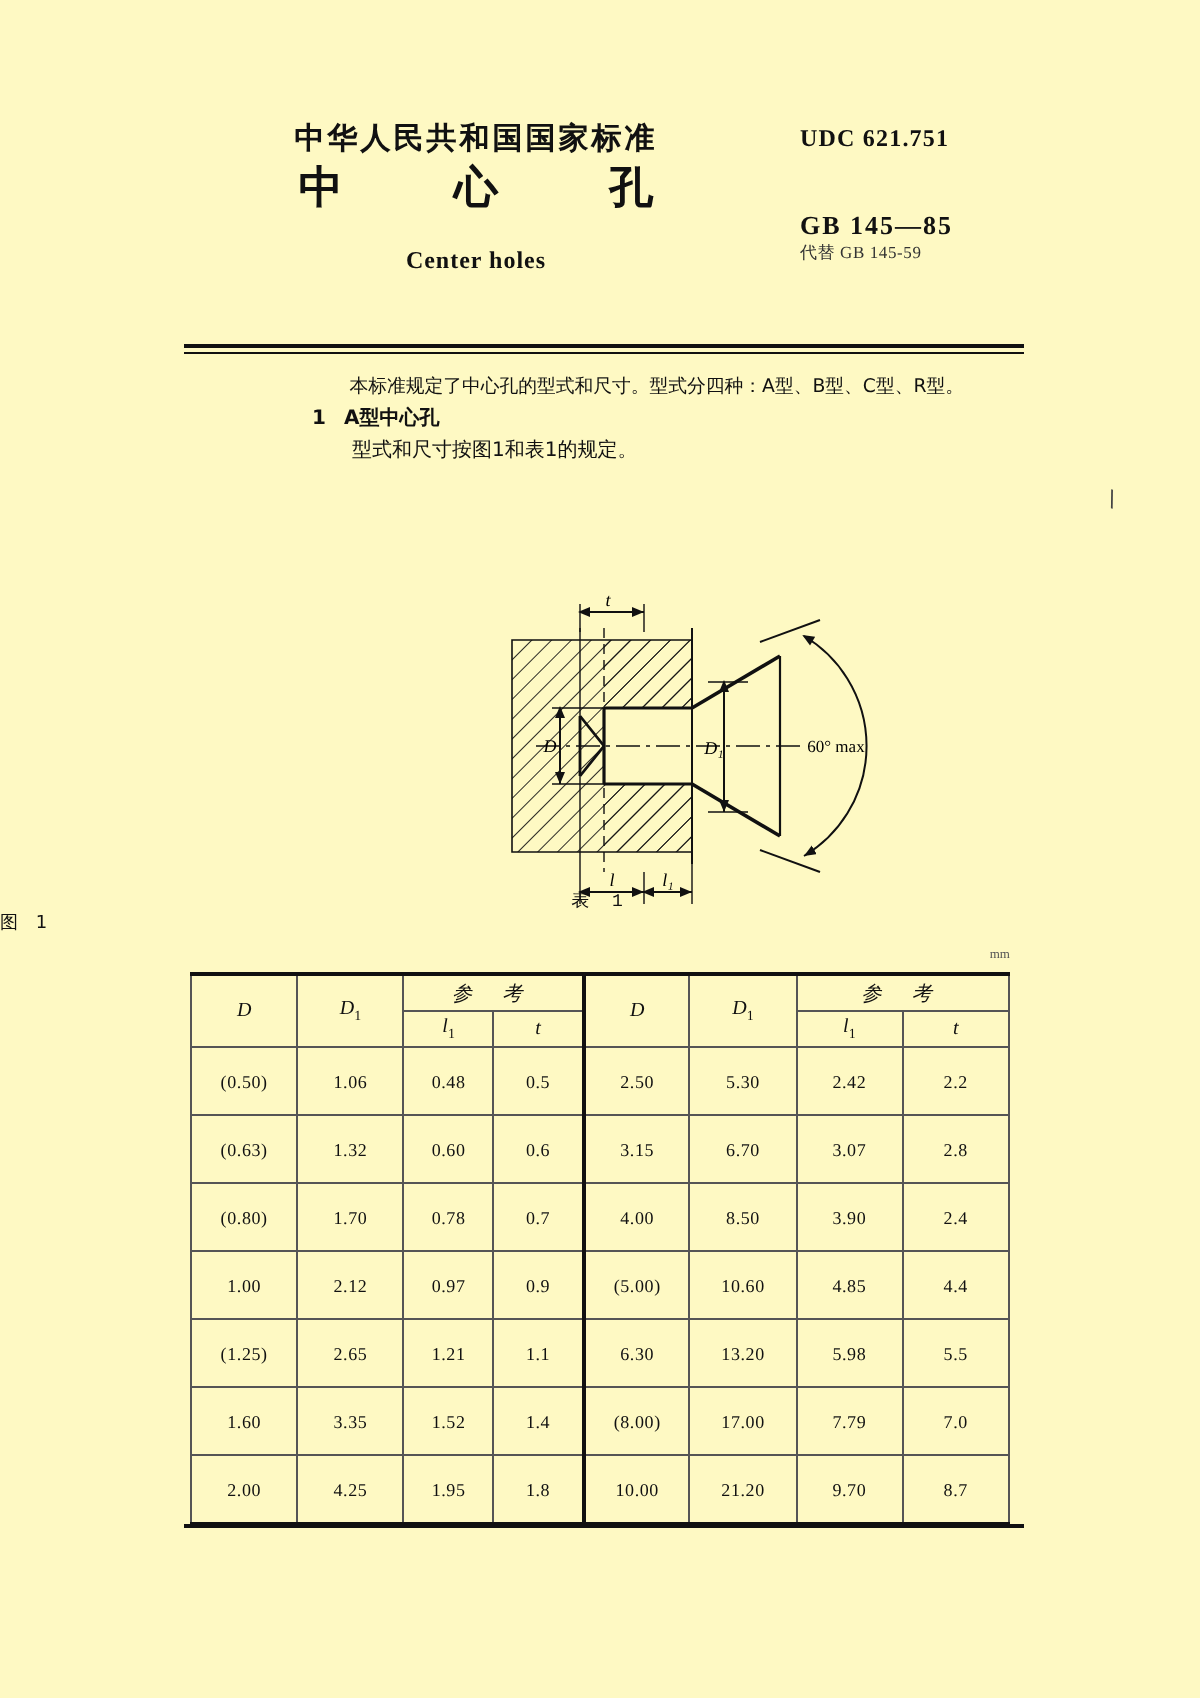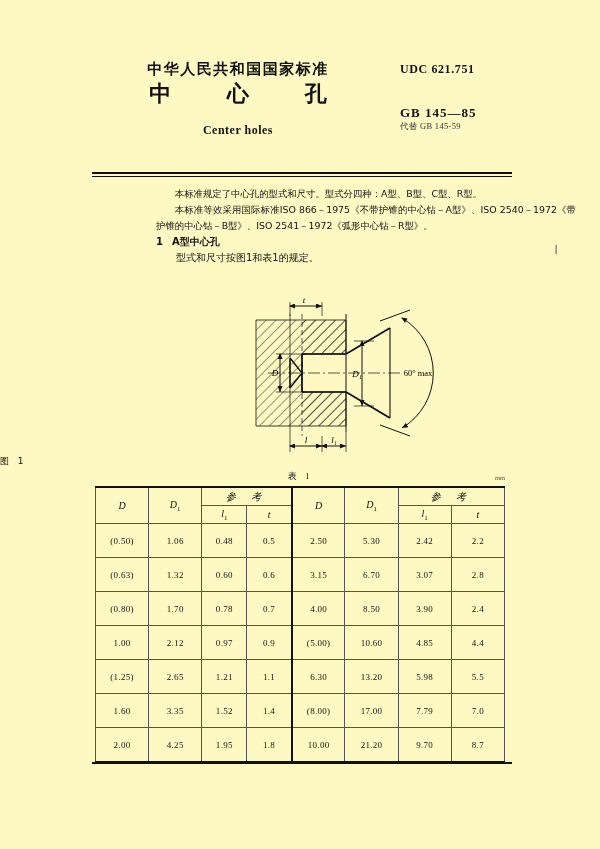--- a/index.html
+++ b/index.html
@@ -50,22 +50,22 @@
   .sec{margin-top:12px;font-weight:bold;font-size:10px;}
   .sec .num{display:inline-block;width:16px;}
   .sec-sub{margin-top:6px;text-indent:2em;font-size:10px;font-weight:normal;}
   .stray{position:absolute;right:18px;top:56px;font-size:11px;color:#444;
          transform:rotate(18deg);}
 
   
   .figwrap{position:absolute;left:250px;top:296px;width:220px;height:175px;}
   .figcap{position:absolute;left:0;top:455px;width:489px;text-align:left;
     font-family:"DejaVu Sans","Liberation Sans",sans-serif;font-size:9px;letter-spacing:3px;}
-  .tabcap{position:absolute;left:0;top:470px;width:600px;text-align:center;
-    font-family:Liberation Serif, serif;font-size:9px;letter-spacing:3px;}
+  .tabcap{position:absolute;left:0;top:444px;width:600px;text-align:center;
+    font-family:Liberation Mono, monospace;font-size:9px;letter-spacing:3px;}
   .unit{position:absolute;right:95px;top:474px;font-size:6.5px;color:#555;}
 
   
   .tbl{
     position:absolute;left:95px;top:486px;width:410px;
     border-collapse:collapse;
     font-family:"Liberation Serif","DejaVu Serif",serif;
     font-size:9px;
   }
   .tbl td,.tbl th{
@@ -110,21 +110,20 @@
       <div class="gbno">GB 145—85</div>
       <div class="replaces">代替 GB 145-59</div>
     </div>
   </div>
 
   <div class="rule-head"></div>
   <div class="rule-head2"></div>
 
   <div class="body">
     <p class="indent">本标准规定了中心孔的型式和尺寸。型式分四种：A型、B型、C型、R型。</p>
-    <p class="indent">本标准等效采用国际标准ISO 866－1975《不带护锥的中心钻－A型》、ISO 2540－1972《带护锥的中心钻－B型》、ISO 2541－1972《弧形中心钻－R型》。</p>
     <div class="stray">\</div>
     <p class="sec">
       <span class="num">1</span><span>A型中心孔</span>
     </p>
     <p class="sec-sub">型式和尺寸按图1和表1的规定。</p>
   </div>
 
   <div class="figwrap">
     <svg width="220" height="175" viewBox="0 0 220 175">
       <defs>

